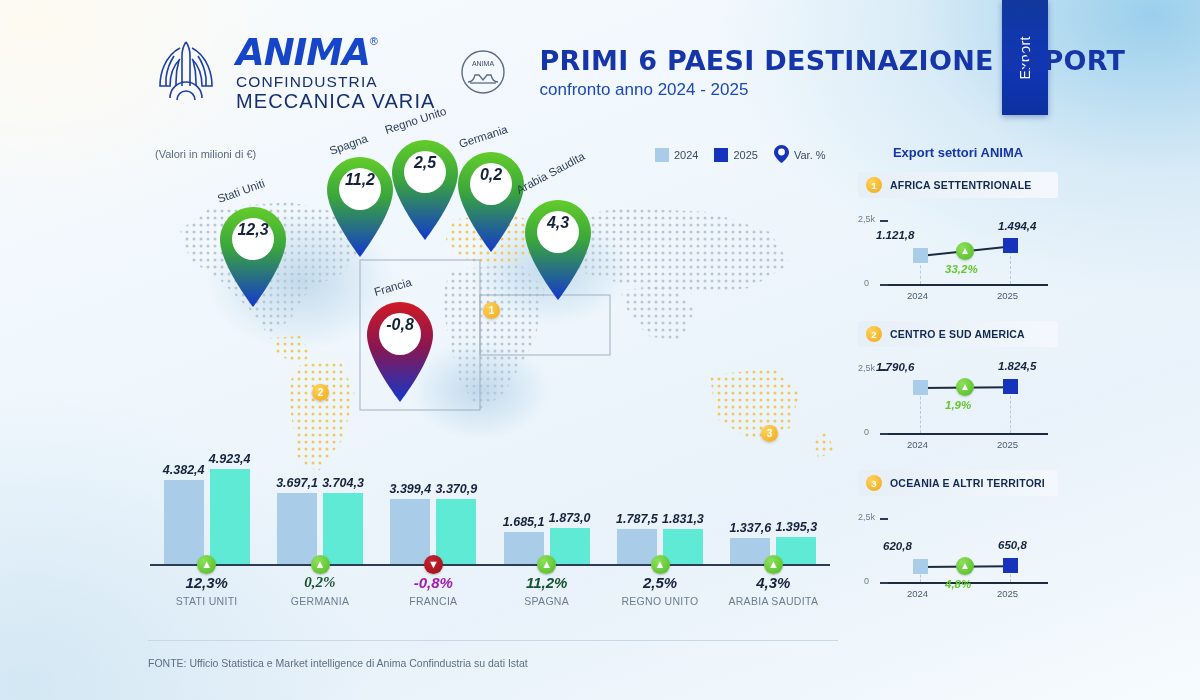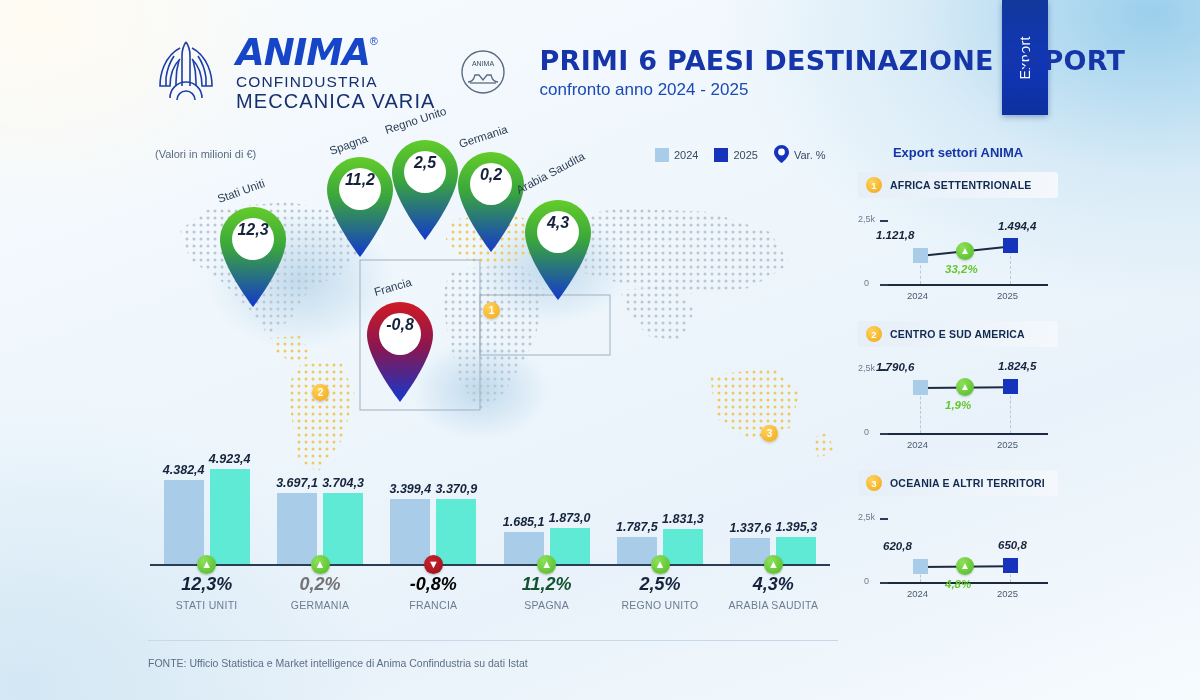--- a/index.html
+++ b/index.html
@@ -93,21 +93,21 @@
   .arrowbadge {
     position:absolute; top:99px; width:19px; height:19px; border-radius:50%;
     display:flex; align-items:center; justify-content:center;
     color:#fff; font-size:11px; line-height:1;
     box-shadow:0 1px 2px rgba(0,0,0,.25);
   }
   .up { background:radial-gradient(circle at 35% 30%,#8de05a,#4fb924); }
   .down { background:radial-gradient(circle at 35% 30%,#c7232e,#9a0f18); }
   .xlabels { position:absolute; left:0; top:118px; width:680px; display:flex; }
   .xlab { flex:1; text-align:center; }
-  .xpct { font-size:18px; font-weight:bold; font-style:italic; color:#15233c; }
+  .xpct { font-size:15px; font-weight:bold; font-style:italic; color:#15233c; }
   .xname { font-size:10.5px; color:#6b7c90; margin-top:4px; letter-spacing:.3px; }
 
   
   .footer {
     position:absolute; left:148px; top:640px; width:690px;
     font-size:10.5px; color:#5d6e84; padding-top:16px;
     border-top:1px solid #c9d8e6;
   }
 
   
@@ -378,21 +378,21 @@
         </div>
         <div class="grp">
           <div class="bar b24" style="height: 32.4058px;">
             <div class="bv">1.685,1</div>
           </div>
           <div class="bar b25" style="height: 36.0192px;">
             <div class="bv">1.873,0</div>
           </div>
         </div>
         <div class="grp">
-          <div class="bar b24" style="height: 27px;">
+          <div class="bar b24" style="height: 35px;">
             <div class="bv">1.787,5</div>
           </div>
           <div class="bar b25" style="height: 35.2173px;">
             <div class="bv">1.831,3</div>
           </div>
         </div>
         <div class="grp">
           <div class="bar b24" style="height: 25.7231px;">
             <div class="bv">1.337,6</div>
           </div>
@@ -409,25 +409,25 @@
         <div class="arrowbadge up" style="left: 387.167px;">▲</div>
         <div class="arrowbadge up" style="left: 500.5px;">▲</div>
         <div class="arrowbadge up" style="left: 613.833px;">▲</div>
       </div>
     <div class="xlabels" id="bar-xlabels">
         <div class="xlab">
           <div class="xpct" style="color: rgb(21, 35, 60);">12,3%</div>
           <div class="xname">STATI UNITI</div>
         </div>
         <div class="xlab">
-          <div class="xpct" style="color: #737373;">0,2%</div>
+          <div class="xpct" style="color: #14532d; font-family: Liberation Serif, serif;">0,2%</div>
           <div class="xname">GERMANIA</div>
         </div>
         <div class="xlab">
-          <div class="xpct" style="color: #000000;">-0,8%</div>
+          <div class="xpct" style="color: #a21caf;">-0,8%</div>
           <div class="xname">FRANCIA</div>
         </div>
         <div class="xlab">
           <div class="xpct" style="color: #14532d;">11,2%</div>
           <div class="xname">SPAGNA</div>
         </div>
         <div class="xlab">
           <div class="xpct" style="color: rgb(21, 35, 60);">2,5%</div>
           <div class="xname">REGNO UNITO</div>
         </div>

